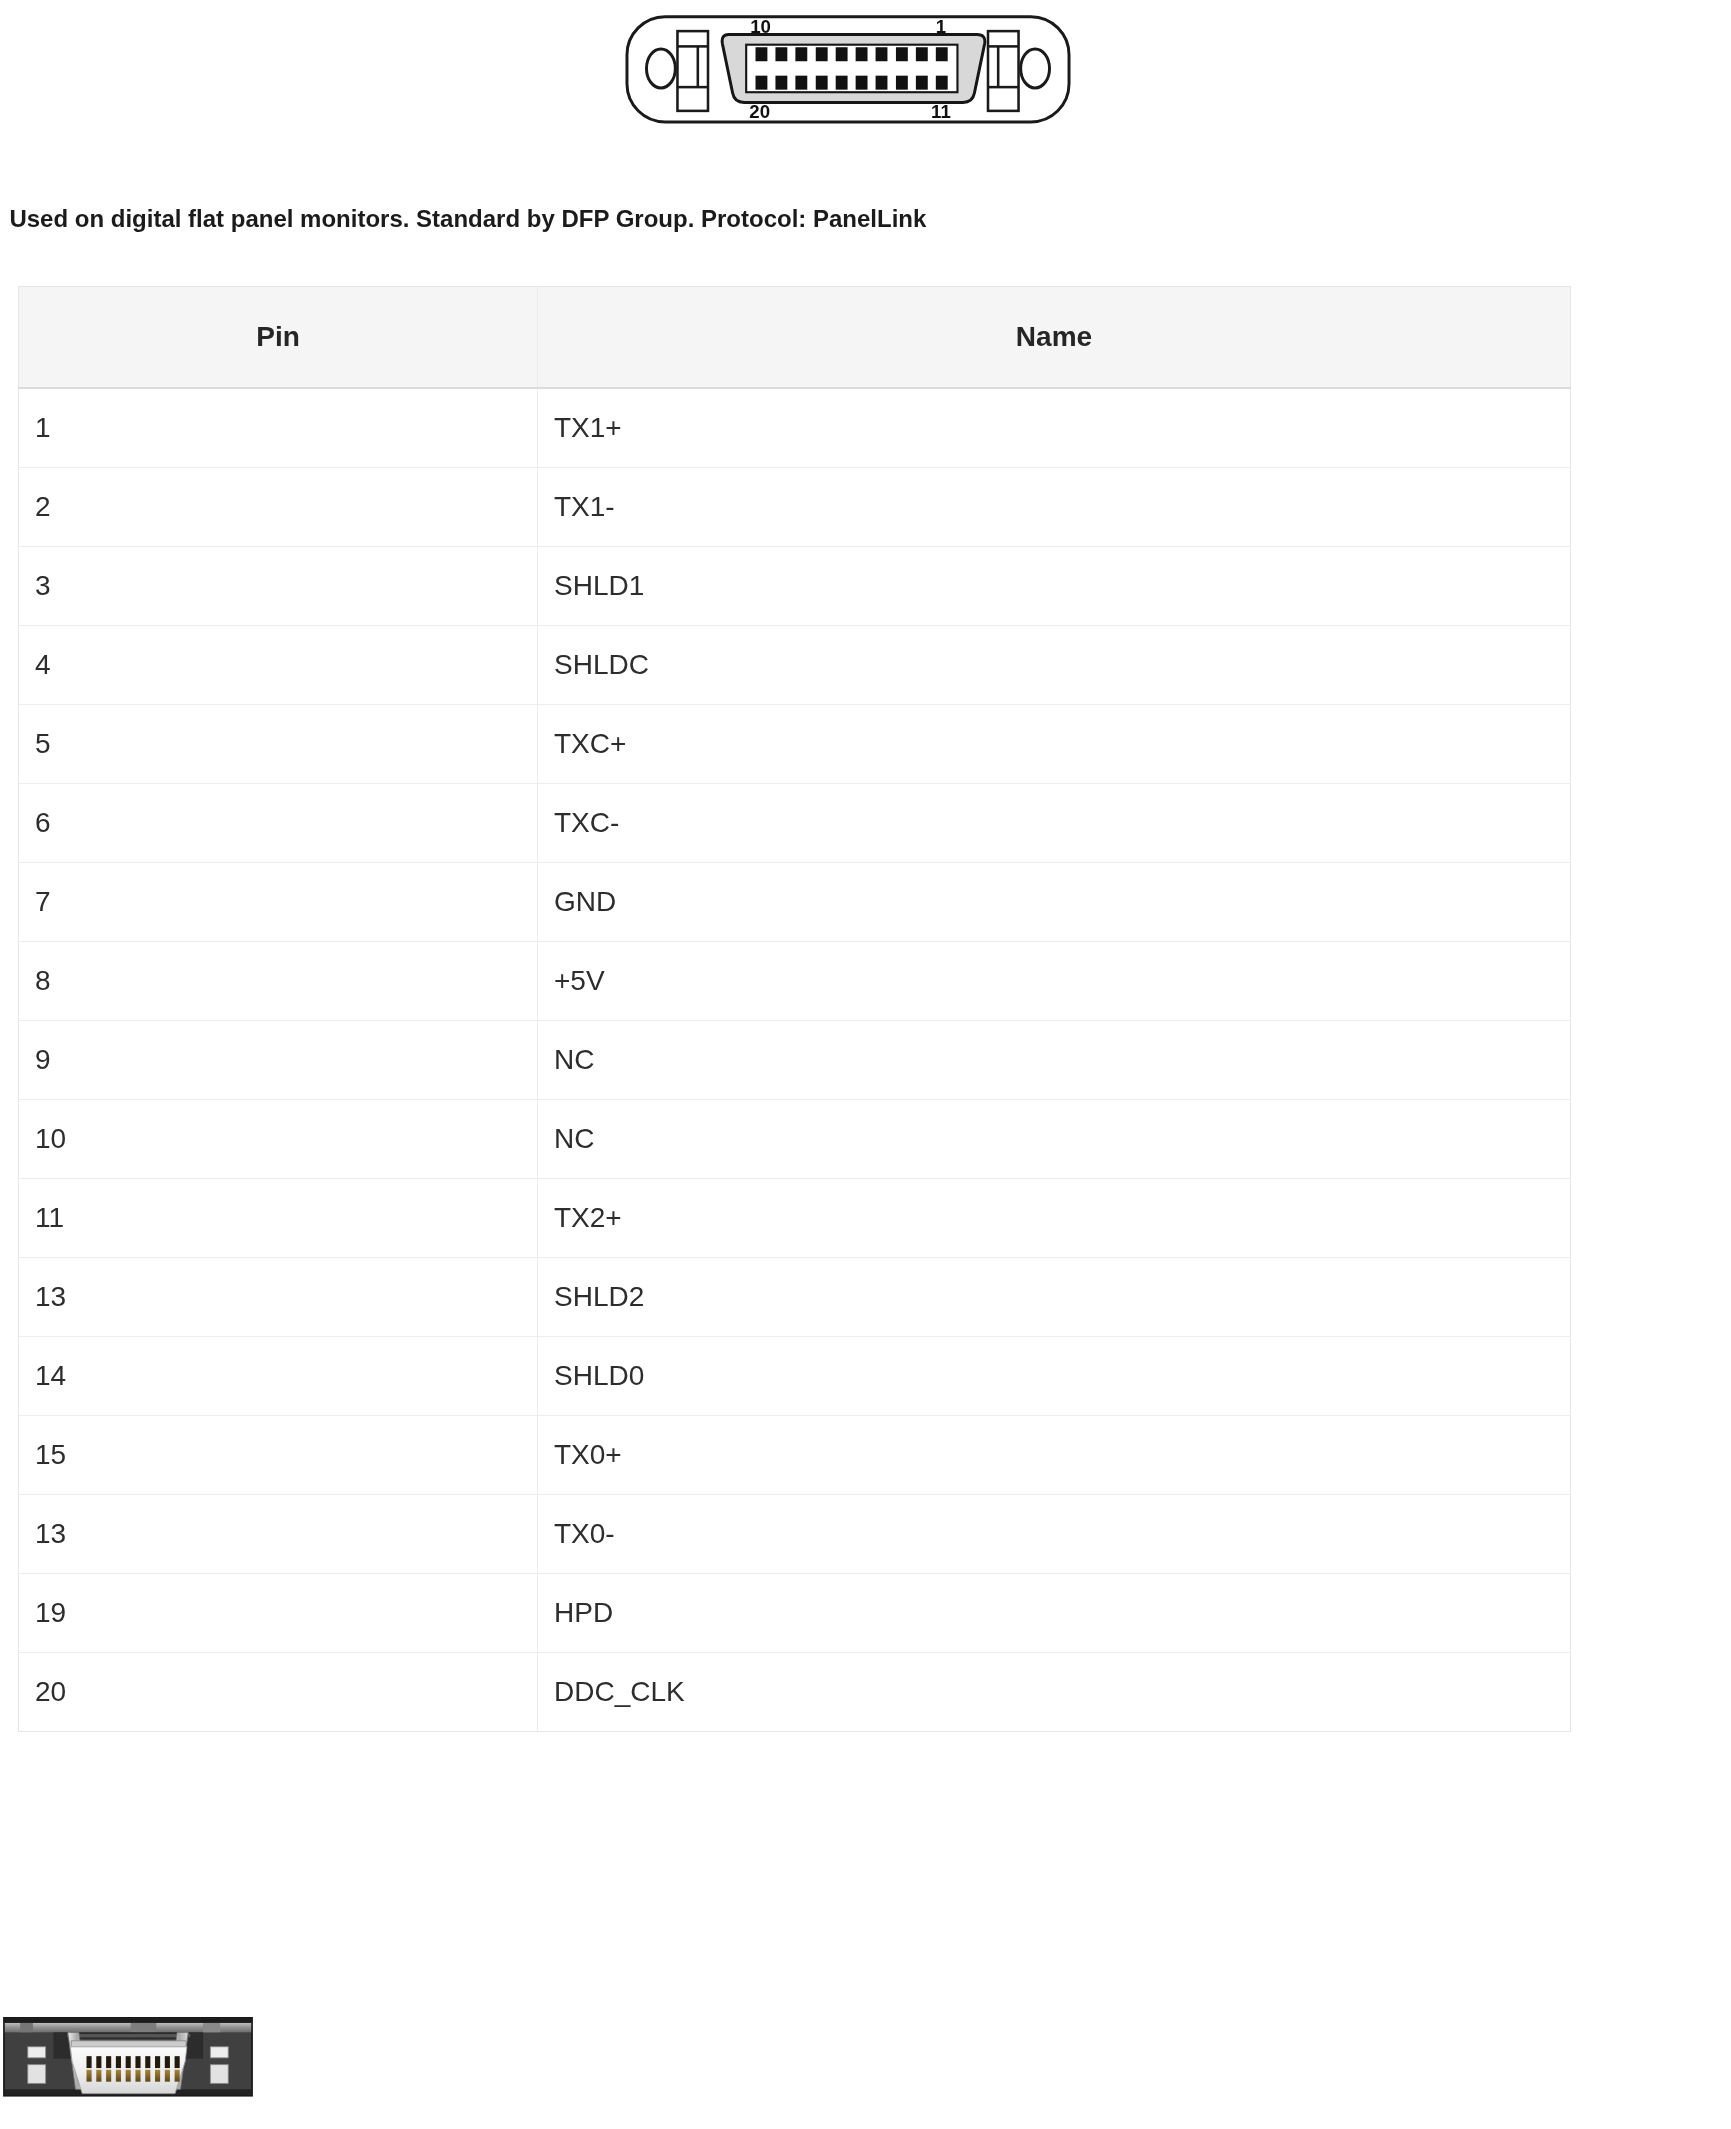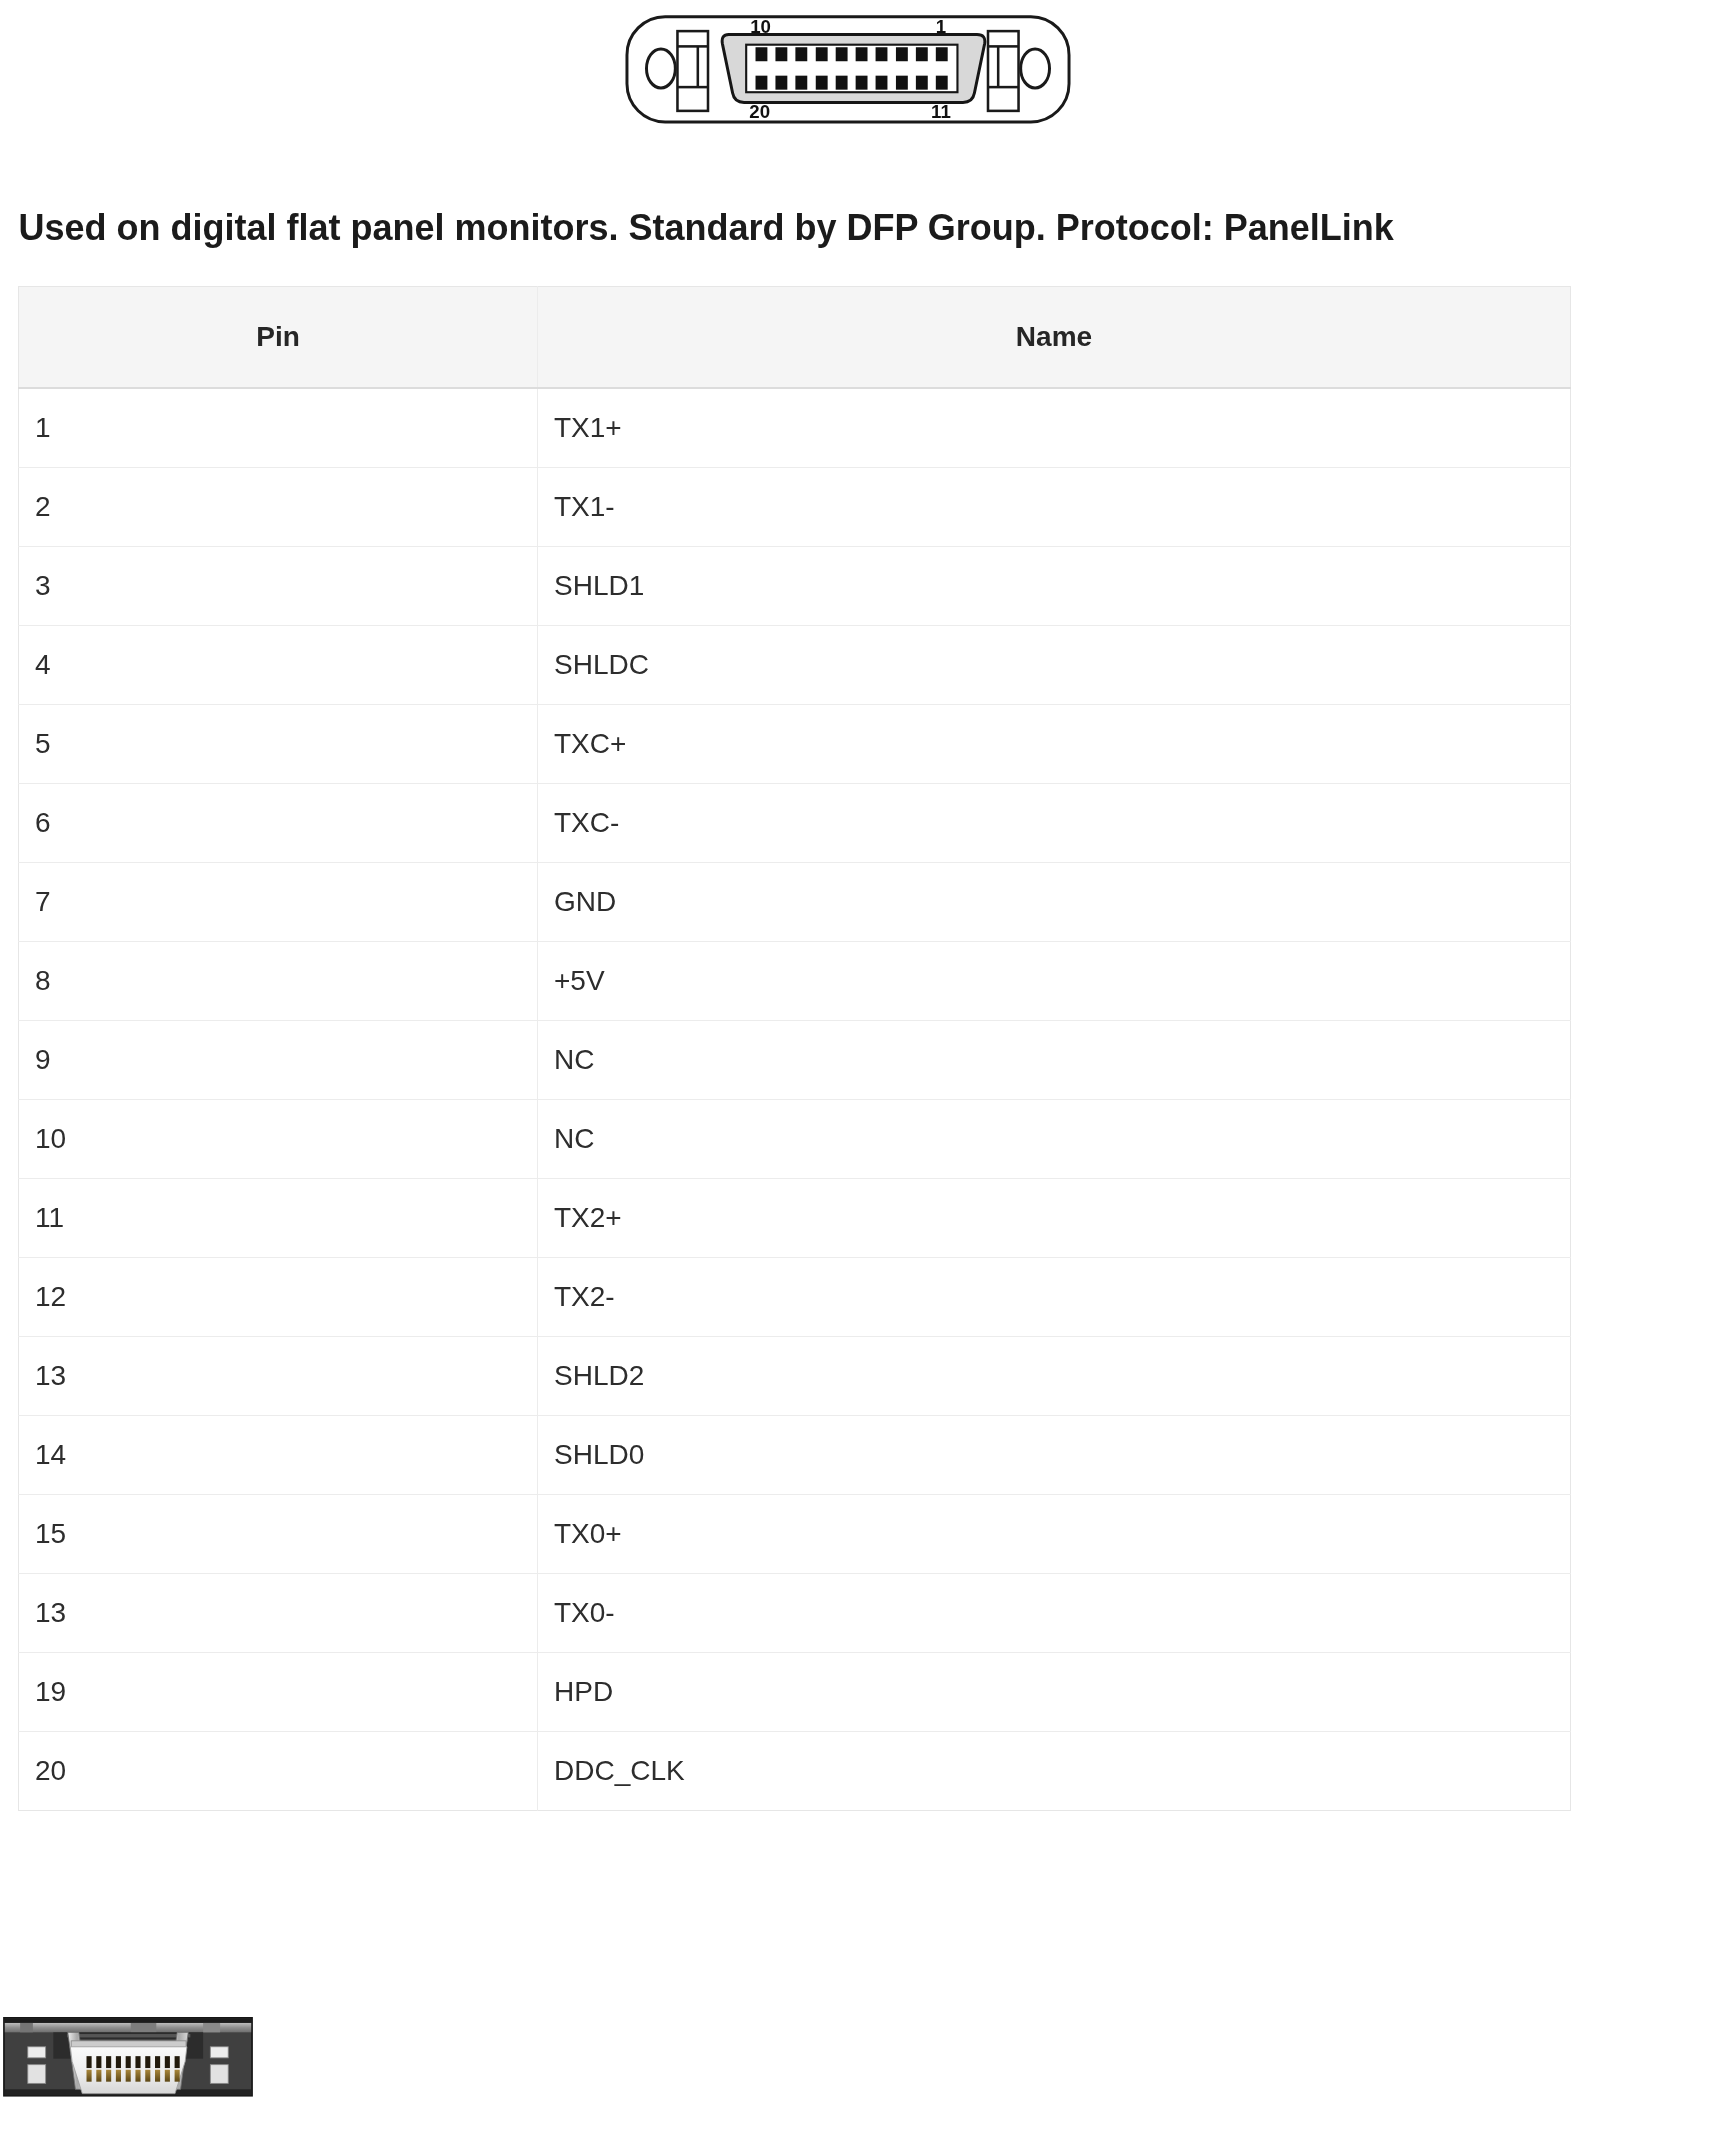--- a/index.html
+++ b/index.html
@@ -30,22 +30,22 @@
     text-decoration:none;
     font-weight:400;
     white-space:nowrap;
   }
 
   
   .description{
     position:absolute;
     left:3.4px;
     top:195px;
-    margin:15px;
-    font-size:36px;
+    margin:6px;
+    font-size:24px;
     line-height:36px;
     font-weight:bold;
     color:#1b1b1b;
     white-space:nowrap;
   }
 
   
   table.pinout{
     position:absolute;
     left:18px;
@@ -210,24 +210,20 @@
           <td>9</td>
           <td>NC</td>
         </tr>
         <tr>
           <td>10</td>
           <td>NC</td>
         </tr>
         <tr>
           <td>11</td>
           <td>TX2+</td>
-        </tr>
-        <tr>
-          <td>12</td>
-          <td>TX2-</td>
         </tr>
         <tr>
           <td>13</td>
           <td>SHLD2</td>
         </tr>
         <tr>
           <td>14</td>
           <td>SHLD0</td>
         </tr>
         <tr>

